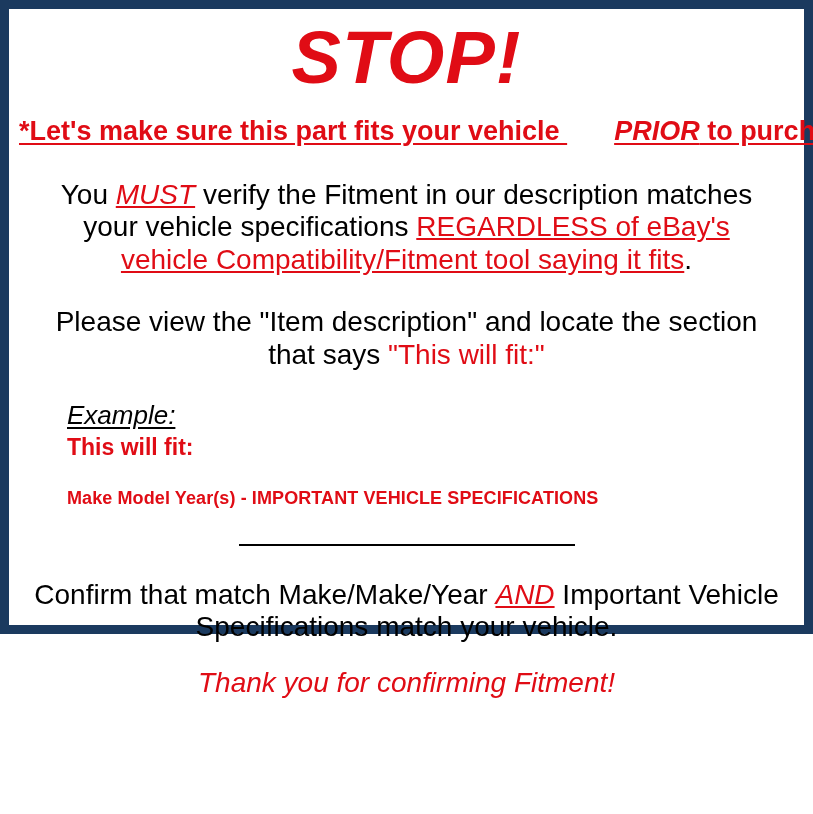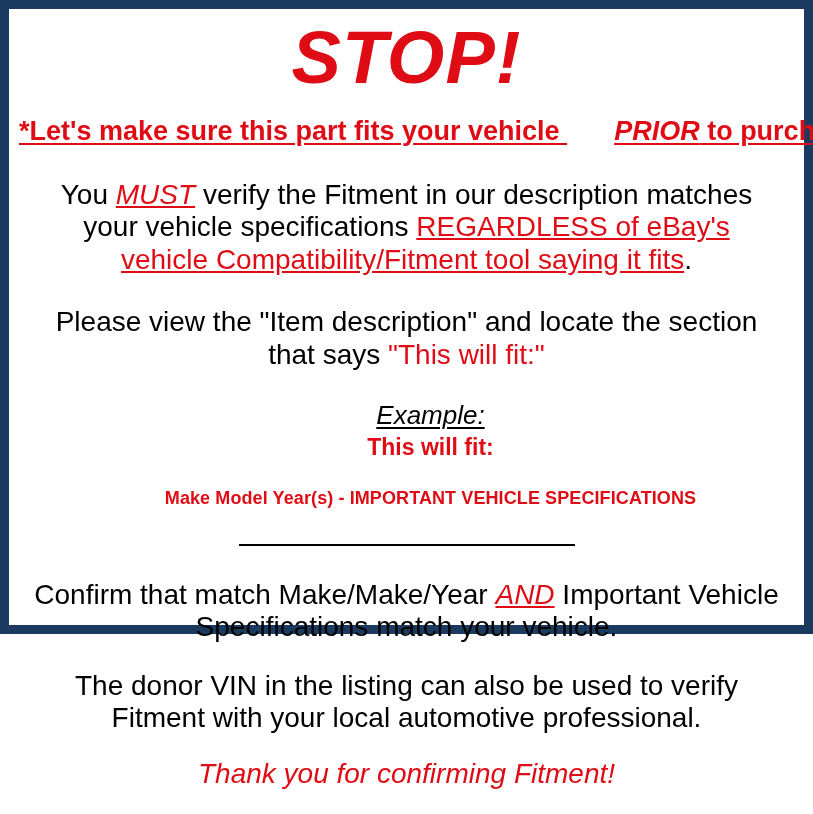--- a/index.html
+++ b/index.html
@@ -81,21 +81,21 @@
   .para.p5 { padding: 26px 14px 0 14px; }
 
   .b   { font-weight: normal; }
   .red { color: #e00c15; }
   .i   { font-style: italic; }
   .ul  { text-decoration: underline; text-underline-offset: 2px; }
 
   
   #example-block {
     padding: 30px 0 0 48px;
-    text-align: center;
+    text-align: left;
   }
   #example-label {
     color: #000000;
     font-size: 26px;
     font-style: italic;
     text-decoration: underline;
     text-underline-offset: 3px;
     line-height: 1.1;
     margin: 0;
     display: inline-block;
@@ -176,18 +176,17 @@
     </div>
 
     <div id="divider-wrap">
       <span id="divider-rule"></span>
     </div>
 
     <p class="para p4">
       <span>Confirm that match </span><span class="b">Make/Make/Year</span><span> </span><span class="b red i ul">AND</span><span> </span><span class="b">Important Vehicle Specifications</span><span> match your vehicle.</span>
     </p>
 
-    <p class="para p5">The donor VIN in the listing can also be used to verify Fitment with your local automotive professional.</p>
 
     <p id="thankyou-line">Thank you for confirming Fitment!</p>
 
   </div>
 </div>
 
 </body></html>

